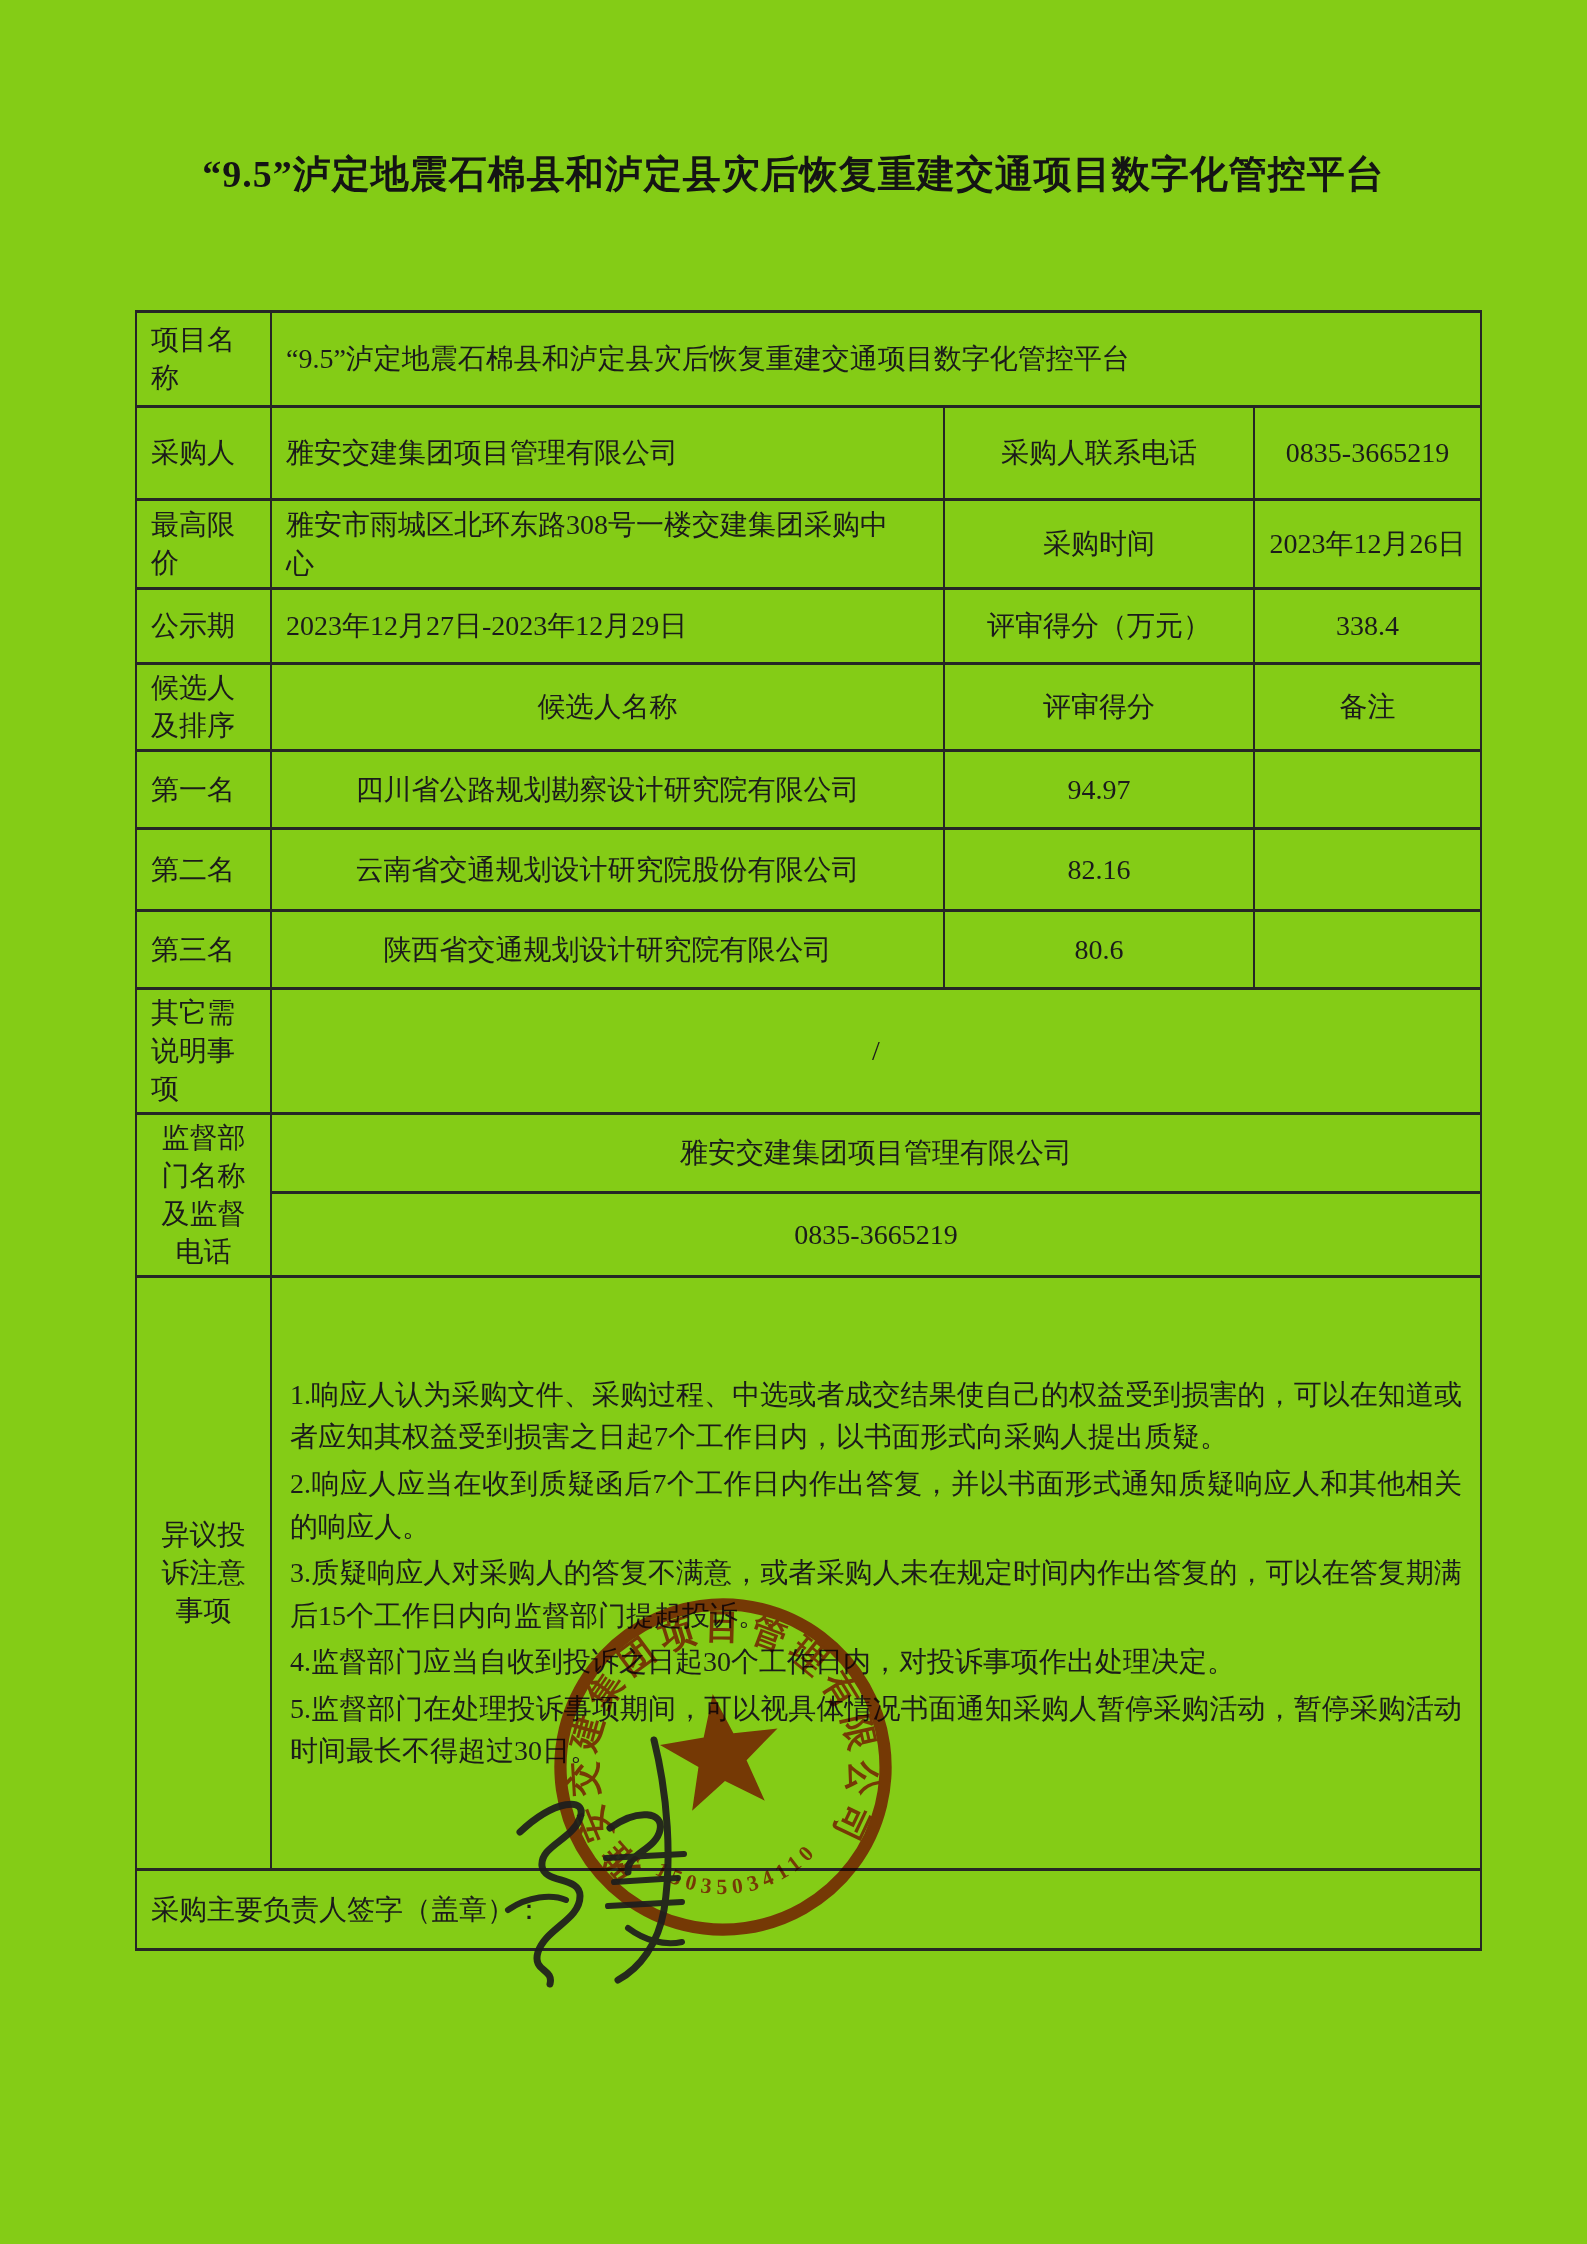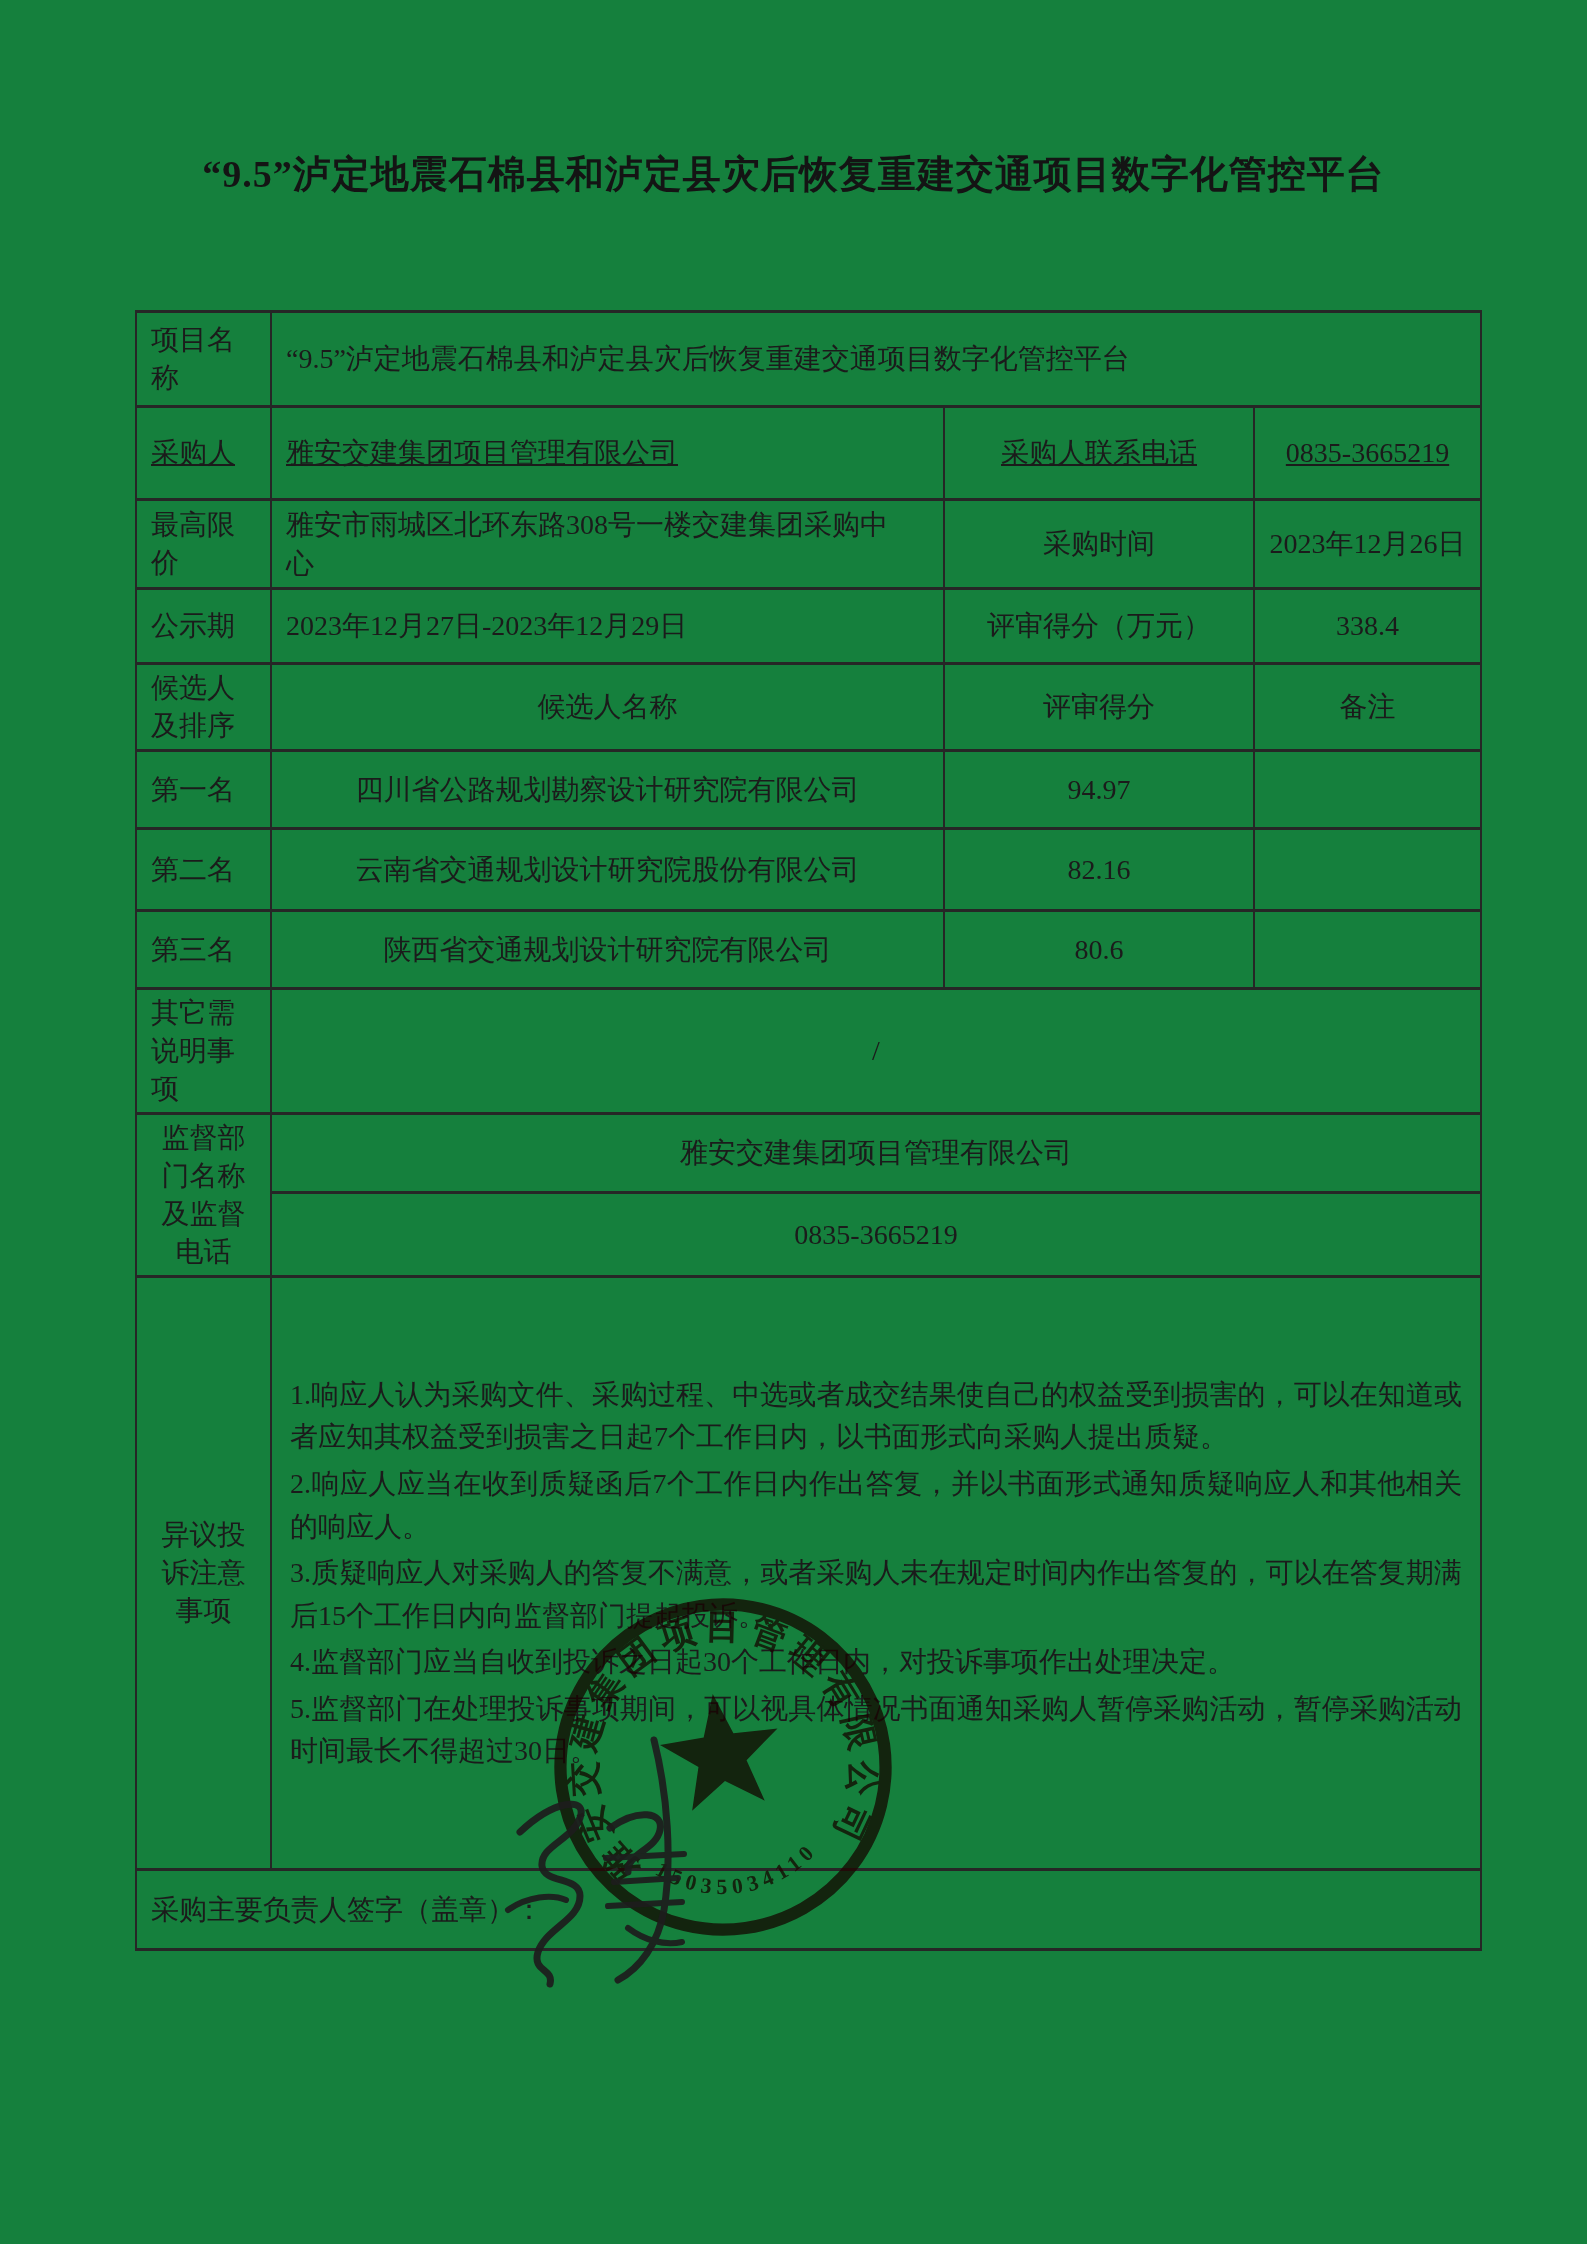--- a/index.html
+++ b/index.html
@@ -1,21 +1,21 @@
 <!DOCTYPE html>
 <html><head>
 <meta charset="utf-8">
 <style>
   html,body { margin:0; padding:0; background:#9c9c9c; }
   .page {
     position: relative;
     width: 1587px;
     height: 2244px;
     margin: 0 auto;
-    background: #15803d;
+    background: #84cc16;
     overflow: hidden;
     font-family: "Liberation Serif", "DejaVu Serif", serif;
     color: #1b1b1b;
   }
   .doc-title {
     position: absolute;
     top: 146px;
     left: 60px;
     right: 60px;
     text-align: center;
@@ -42,21 +42,21 @@
     border-bottom: 3px solid #262626;
     padding: 4px 14px;
     vertical-align: middle;
     overflow: hidden;
   }
   td.lbl   { text-align: left; }
   td.lblc  { text-align: center; padding-left:4px; padding-right:4px; }
   td.val   { text-align: left; }
   td.cen   { text-align: center; border-radius: 15px; }
   .r1  { height: 95px; }
-  .r2  { height: 93px; text-decoration: underline; }
+  .r2  { height: 93px; }
   .r3  { height: 87px; }
   .r4  { height: 75px; }
   .r5  { height: 73px; }
   .r6  { height: 78px; }
   .r7  { height: 82px; }
   .r8  { height: 78px; }
   .r9  { height: 83px; }
   .r10 { height: 77px; }
   .r11 { height: 82px; }
   .r12 { height: 593px; }

